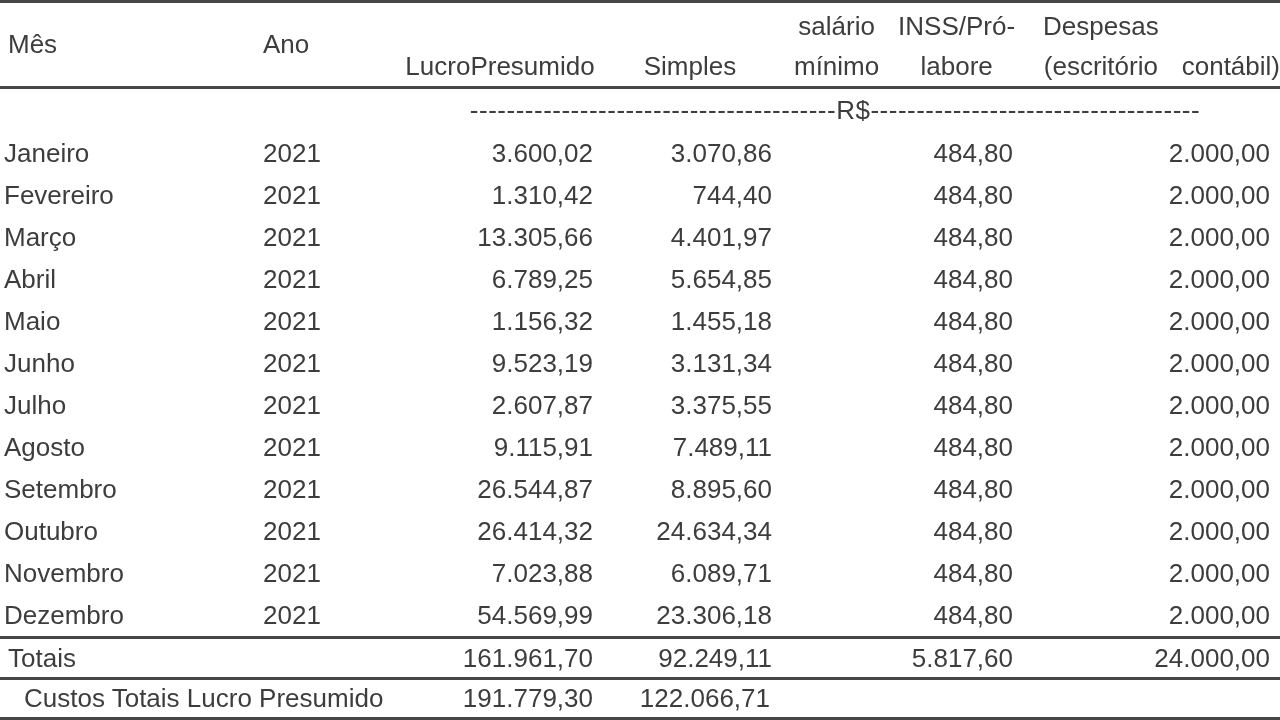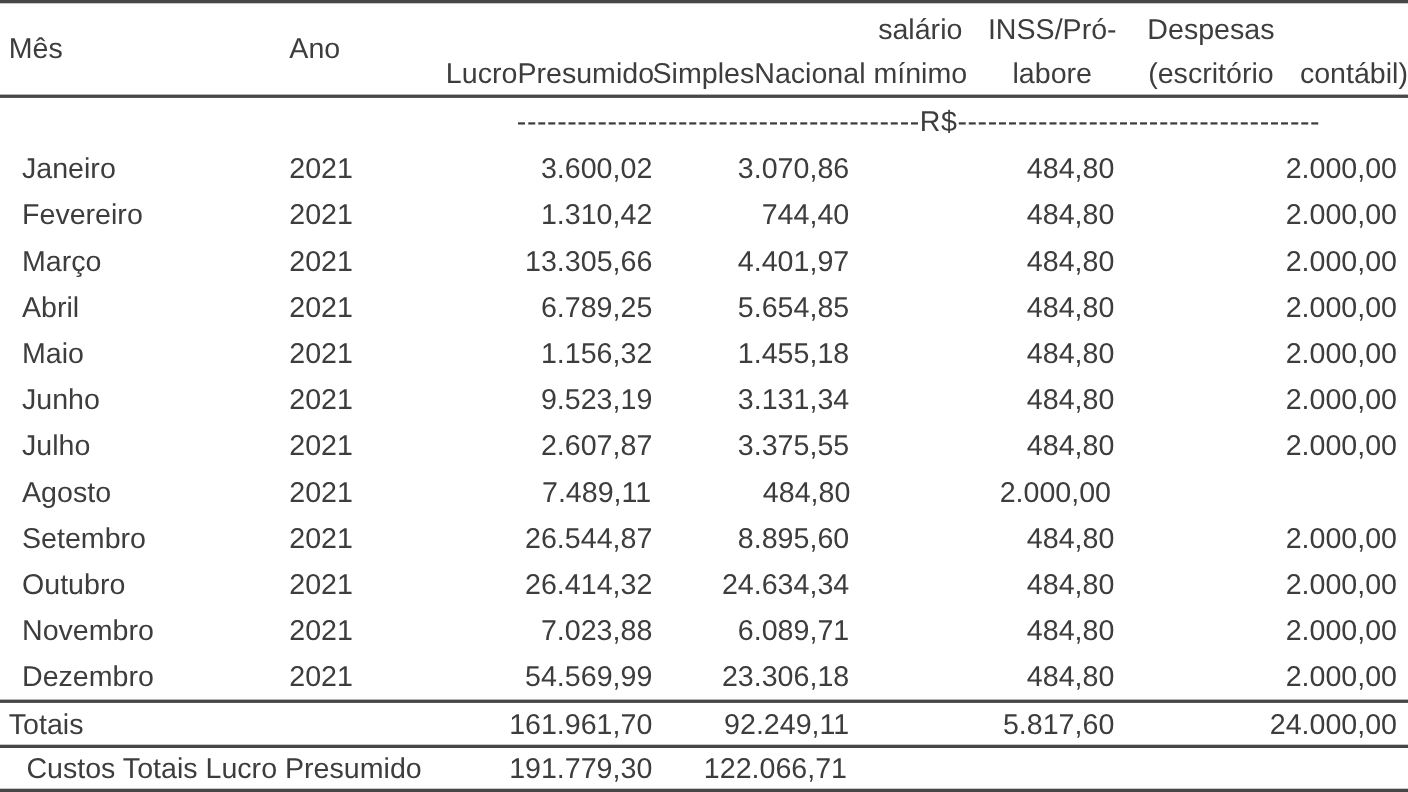--- a/index.html
+++ b/index.html
@@ -37,21 +37,21 @@
     grid-column:3/7;
     text-align:center;
     line-height:43px;
     padding-right:10px;
     letter-spacing:0.5px;
     white-space:nowrap;
     overflow:hidden;
   }
   
   .drow{height:42px;line-height:42px;}
-  .c1{padding-left:20px;}
+  .c1{padding-left:4px;}
   .c2{padding-left:13px;}
   .c3{padding-right:7px;}
   .c4{padding-right:8px;}
   .c5{padding-right:7px;}
   .c6{padding-right:10px;}
   .num{text-align:right;}
   
   .totals{
     height:38px;line-height:38px;
     border-top:3px solid var(--rule);
@@ -73,21 +73,20 @@
 
   <div class="grid hdr">
     <div class="hcell-left">Mês</div>
     <div class="hcell-left2">Ano</div>
     <div class="hcell-center">
       <span>Lucro</span>
       <span>Presumido</span>
     </div>
     <div class="hcell-center">
       <span>Simples</span>
-      <span>Nacional</span>
     </div>
     <div class="hcell-center">
       <span>salário mínimo</span>
       <span>INSS/Pró-labore</span>
     </div>
     <div class="hcell-center">
       <span>Despesas (escritório</span>
       <span>contábil)</span>
     </div>
   </div>
@@ -149,20 +148,21 @@
         <div class="c1">Julho</div>
         <div class="c2">2021</div>
         <div class="c3 num">2.607,87</div>
         <div class="c4 num">3.375,55</div>
         <div class="c5 num">484,80</div>
         <div class="c6 num">2.000,00</div>
       </div>
       <div class="grid drow">
         <div class="c1">Agosto</div>
         <div class="c2">2021</div>
+        <div class="c3 num">9.115,91</div>
         <div class="c4 num">7.489,11</div>
         <div class="c5 num">484,80</div>
         <div class="c6 num">2.000,00</div>
       </div>
       <div class="grid drow">
         <div class="c1">Setembro</div>
         <div class="c2">2021</div>
         <div class="c3 num">26.544,87</div>
         <div class="c4 num">8.895,60</div>
         <div class="c5 num">484,80</div>

